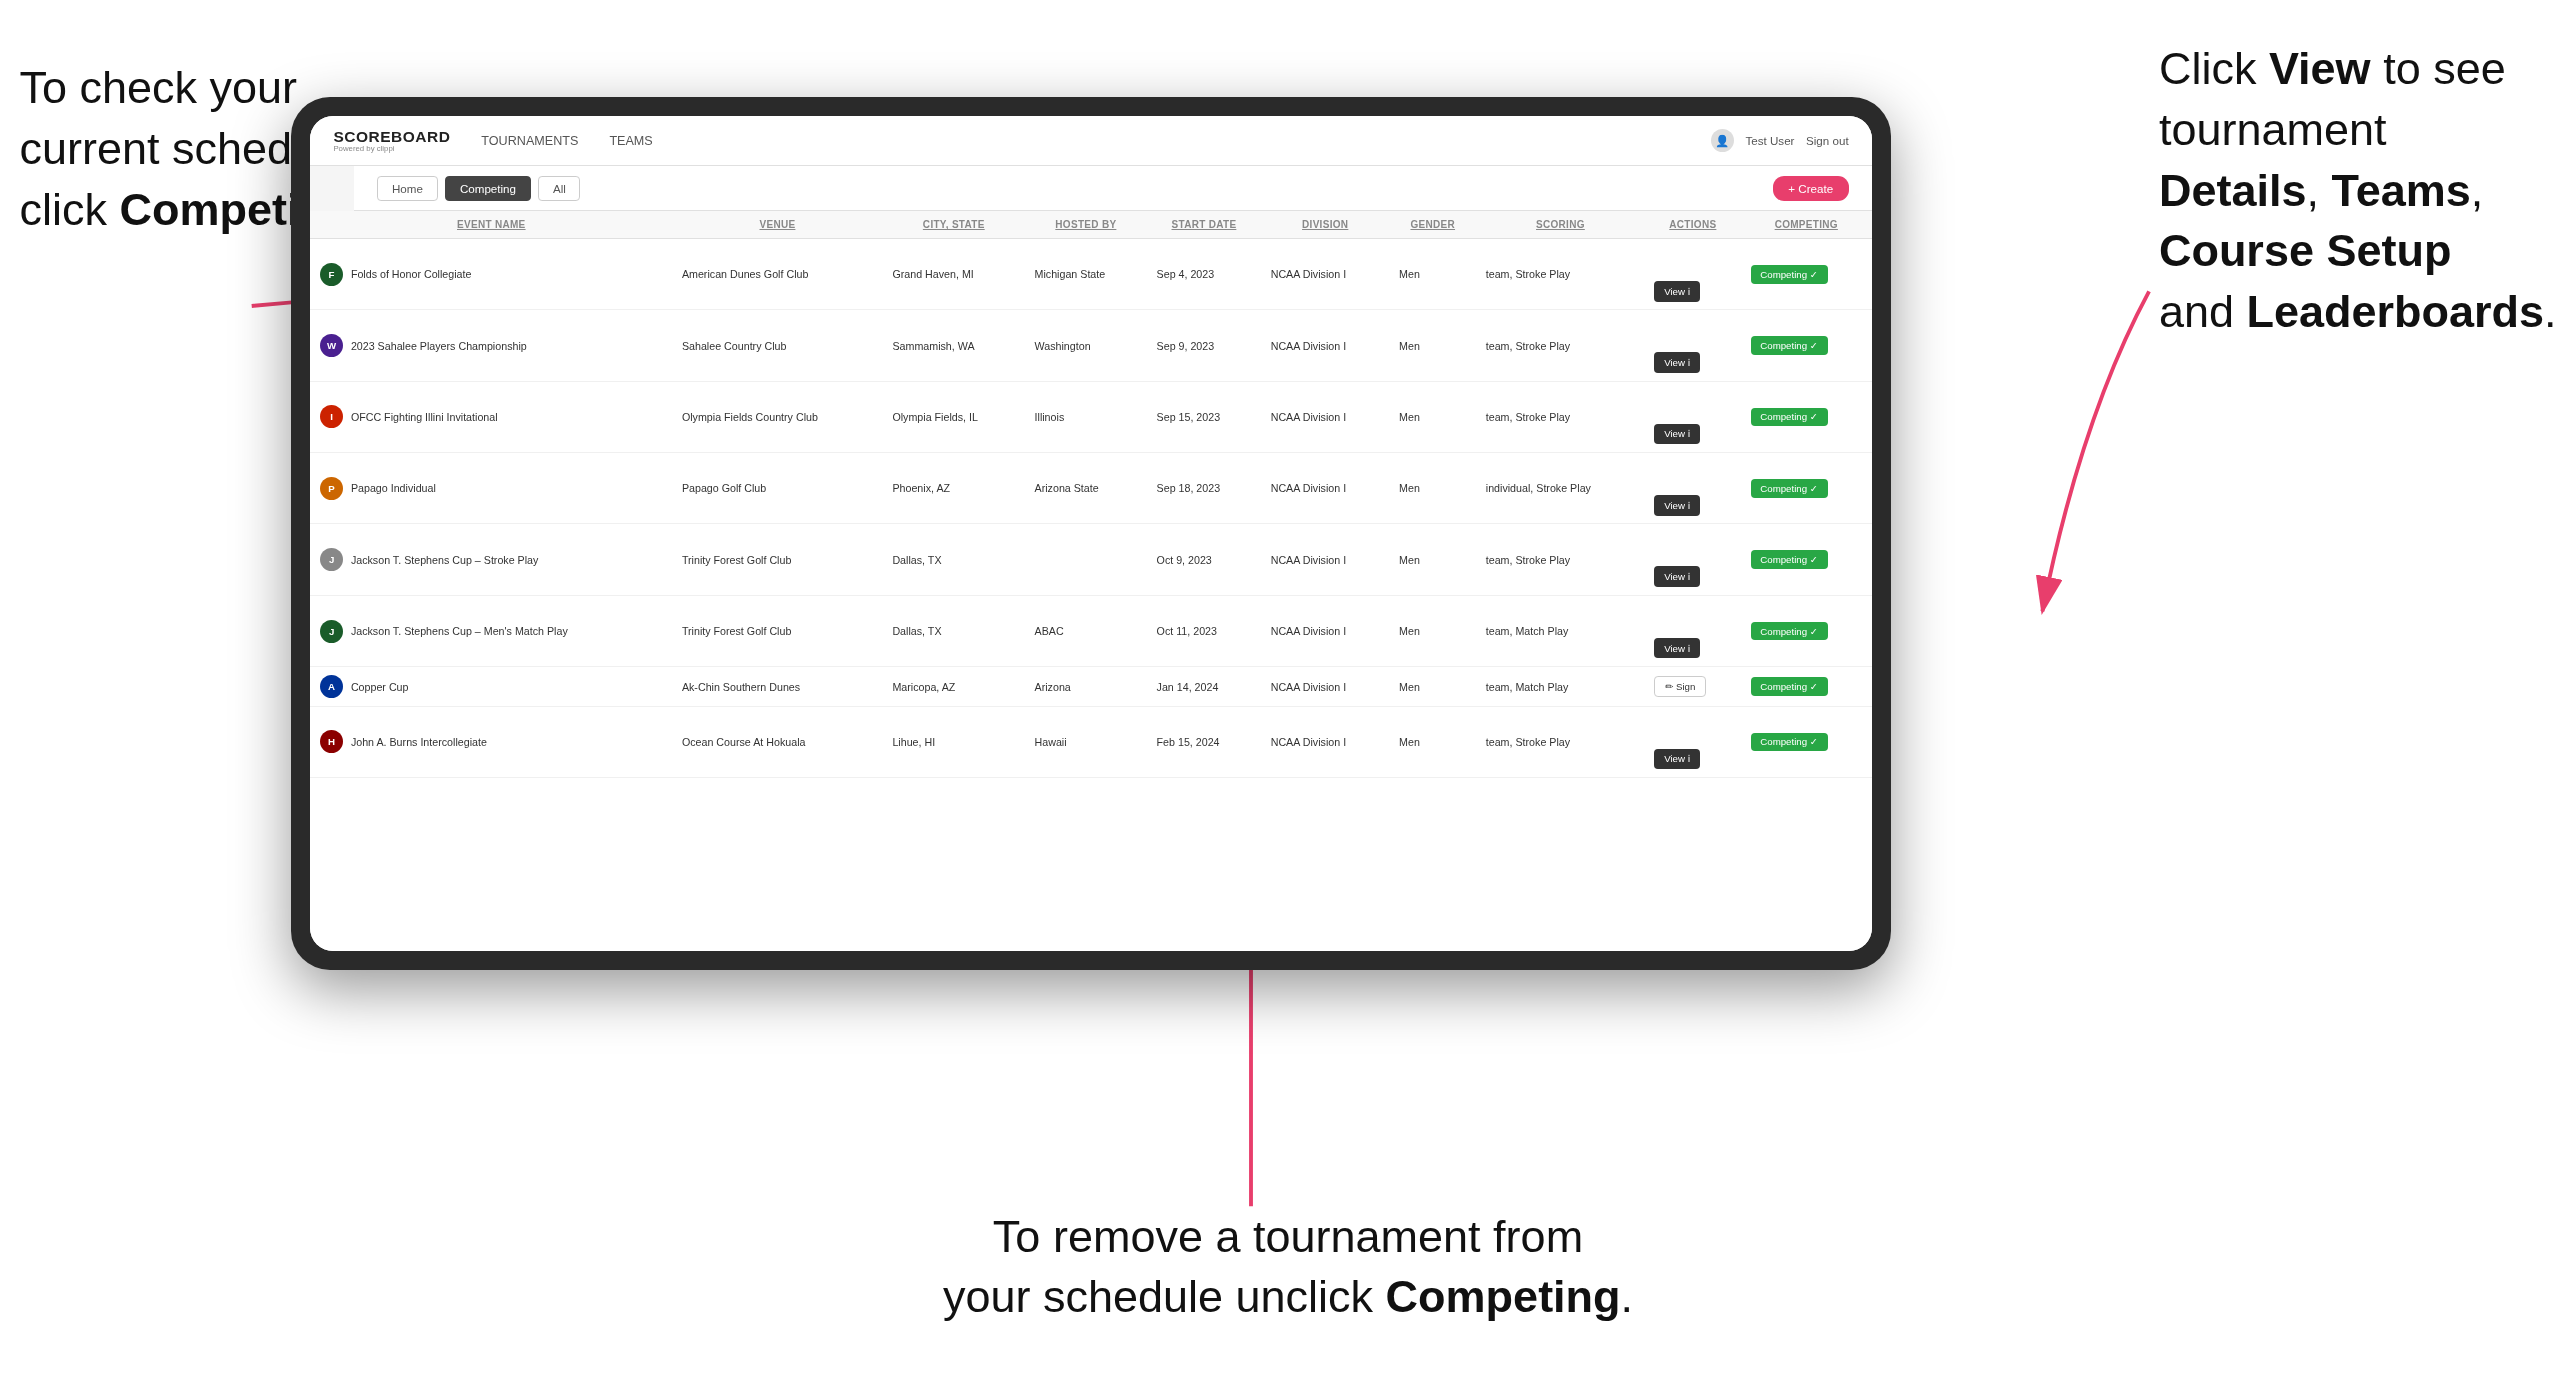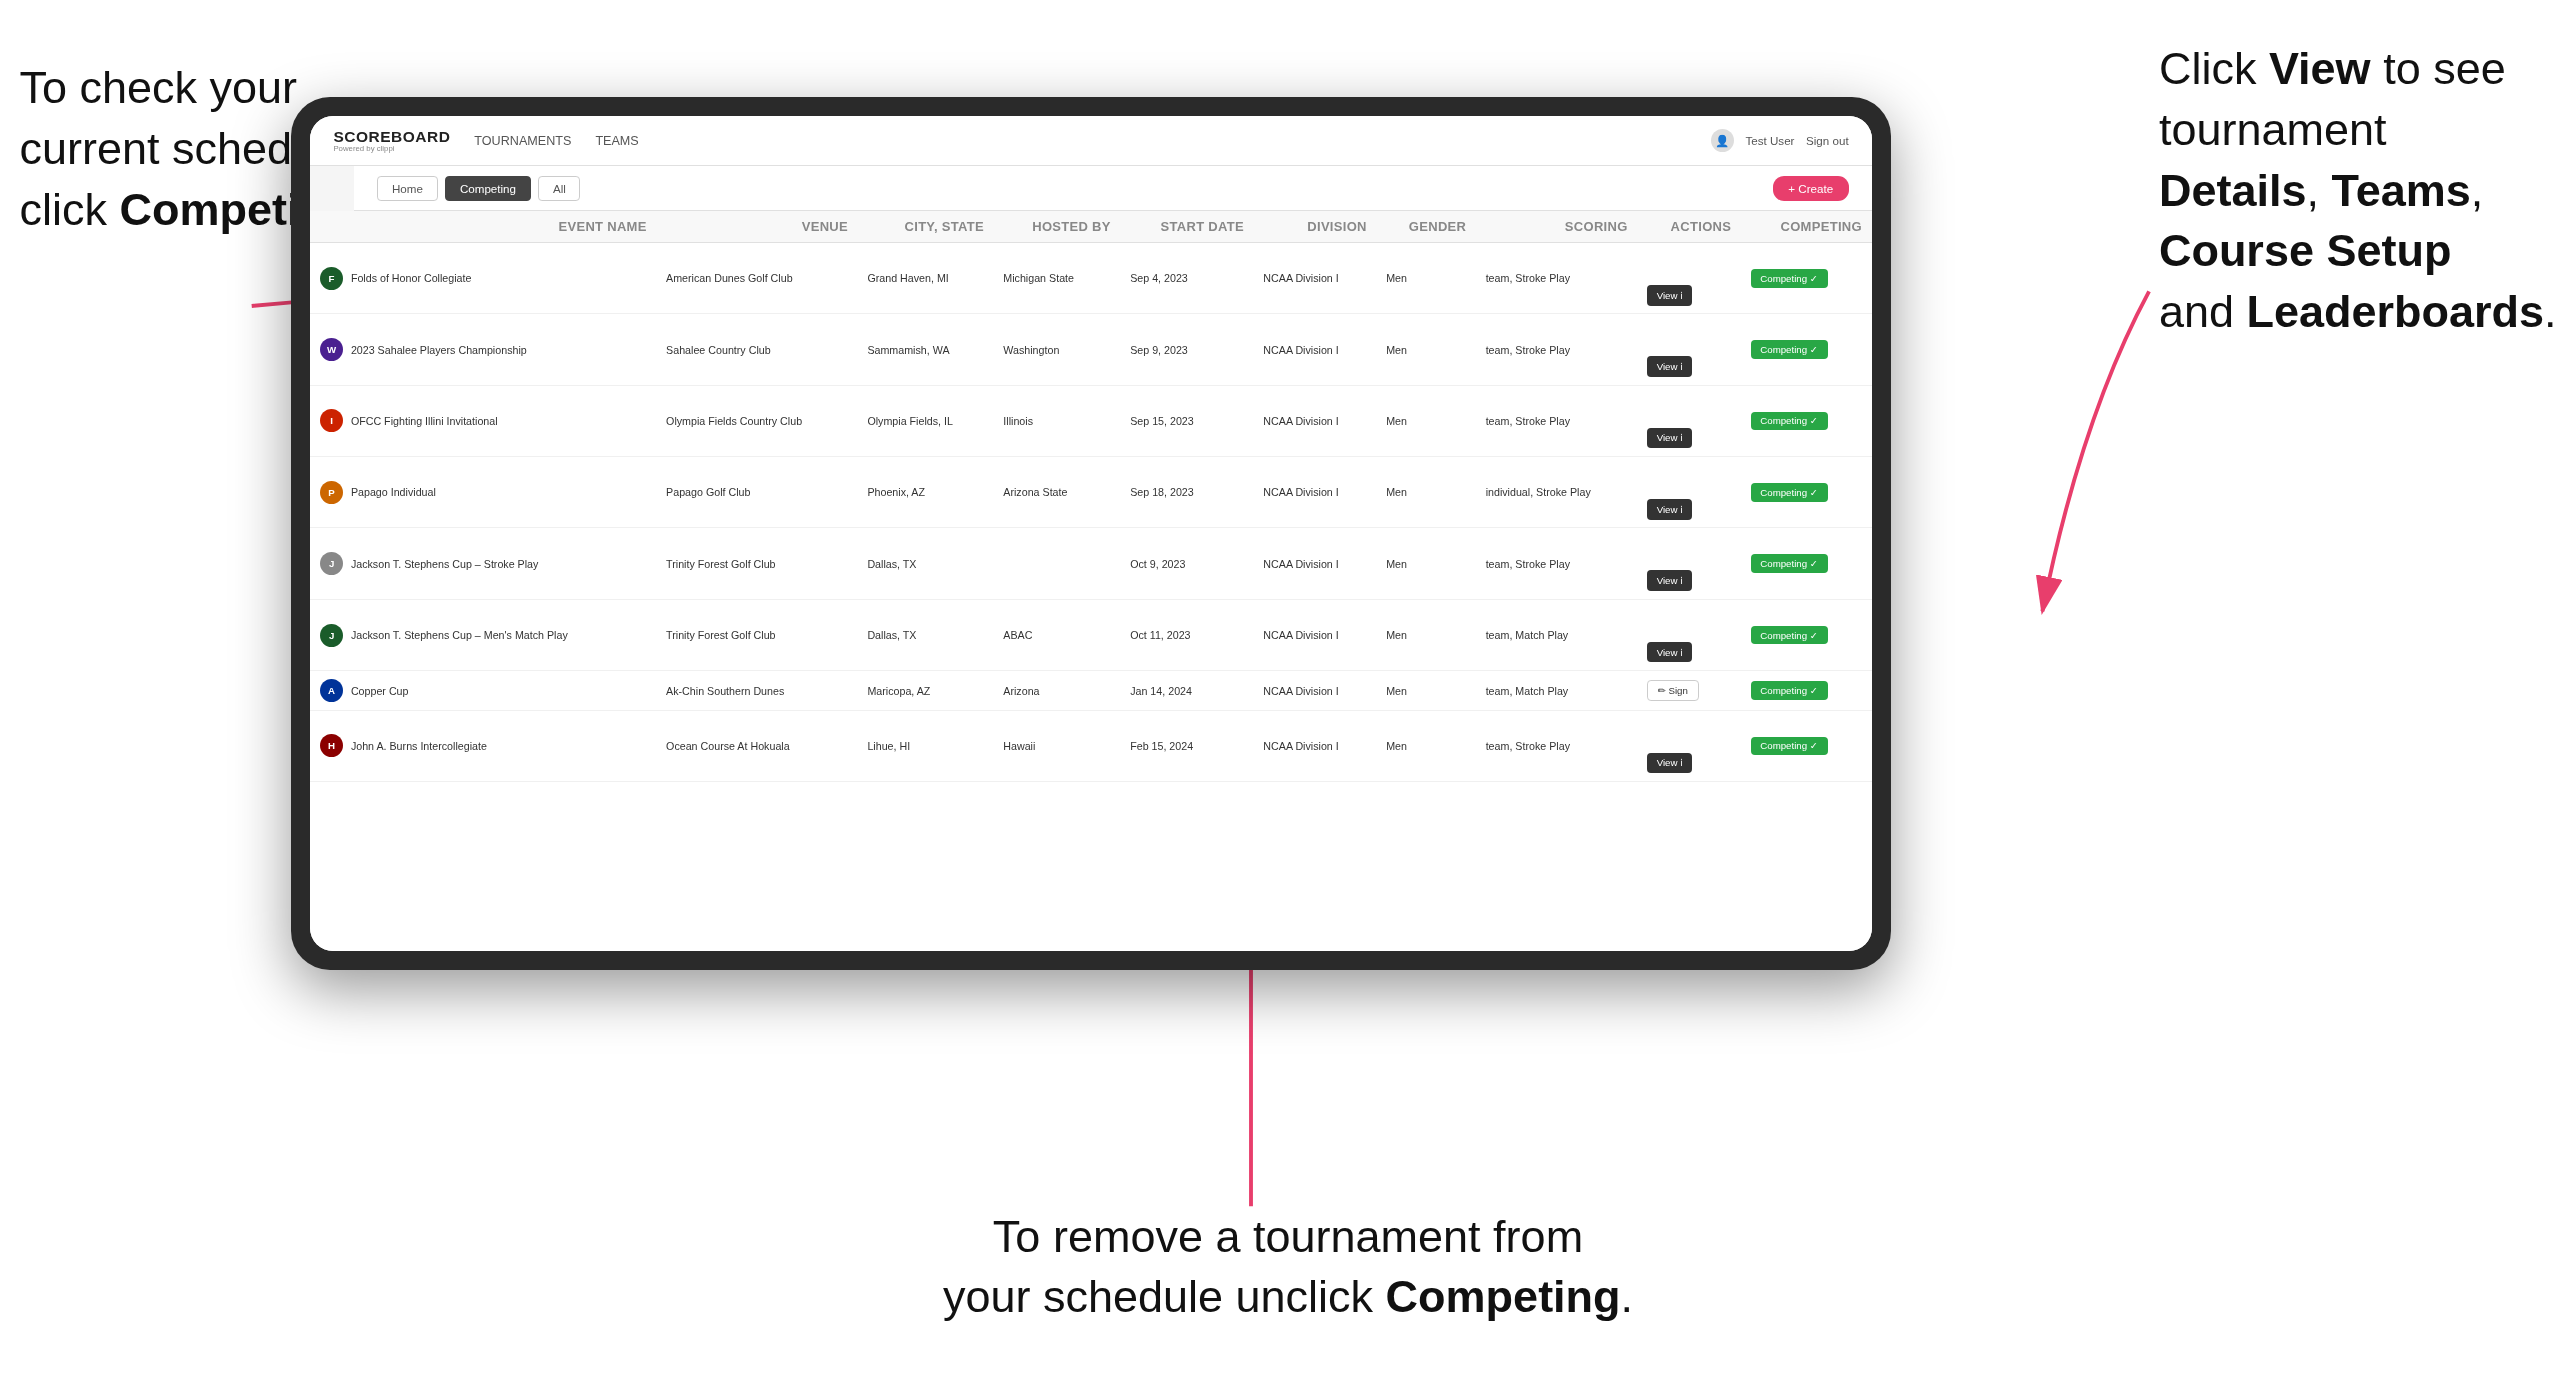--- a/index.html
+++ b/index.html
@@ -73,21 +73,21 @@
     }
 
     
     .navbar {
       background: #fff;
       border-bottom: 1px solid #e0e0e0;
       padding: 0 23px;
       display: flex;
       align-items: center;
       height: 50px;
-      gap: 24px;
+      gap: 31px;
       flex-shrink: 0;
     }
 
     .logo-area {
       display: flex;
       flex-direction: column;
       line-height: 1;
     }
     .logo-text {
       font-size: 15.5px;
@@ -182,27 +182,28 @@
       font-size: 10.7px;
     }
 
     thead tr {
       background: #f8f8f8;
       border-bottom: 1.9px solid #e0e0e0;
     }
 
     thead th {
       padding: 7.8px 9.7px;
-      text-align: right;
-      font-size: 13px;
+      text-align: center;
+      font-size: 10px;
       font-weight: 600;
       color: #888;
       text-transform: uppercase;
       letter-spacing: 0.3px;
       white-space: nowrap;
+      text-decoration: underline;
     }
 
     tbody tr {
       border-bottom: 1px solid #f0f0f0;
     }
 
     tbody td {
       padding: 7.8px 9.7px;
       color: #333;
       vertical-align: middle;

